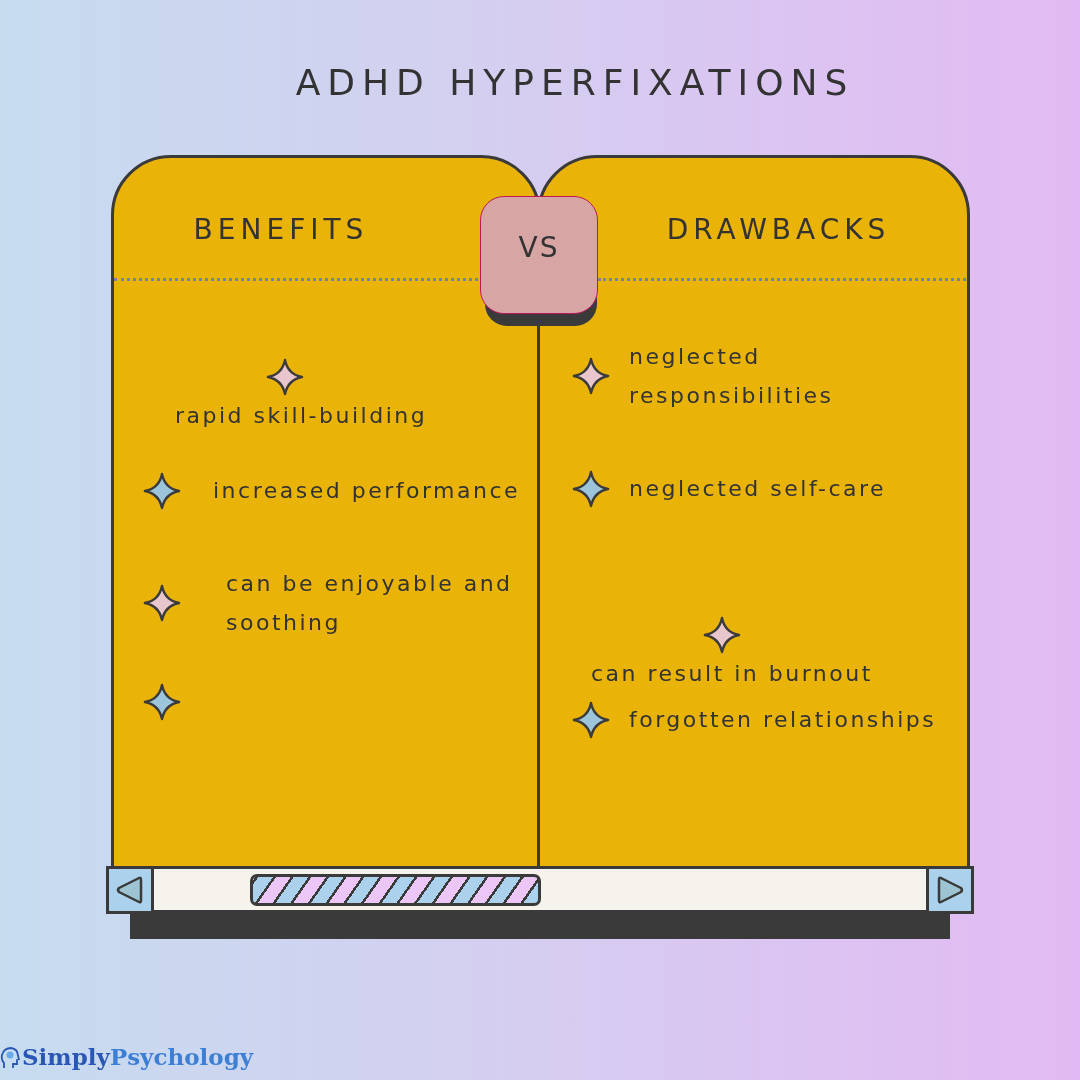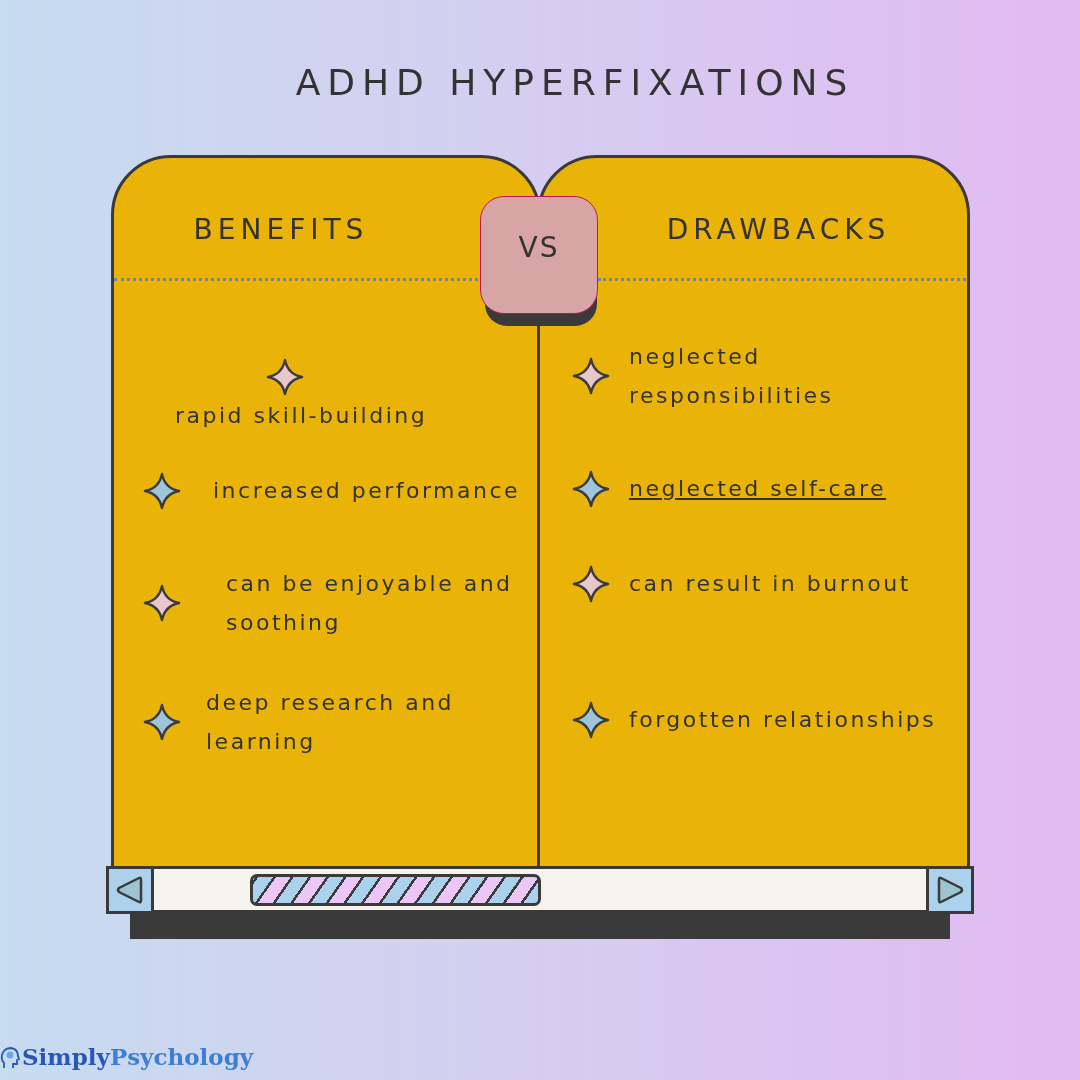--- a/index.html
+++ b/index.html
@@ -107,36 +107,35 @@
 <div class="item" style="left:143px; top:564px;gap:13px;">
   <svg class="star" viewBox="0 0 40 40">
       <path d="M20 2 Q23 17 38 20 Q23 23 20 38 Q17 23 2 20 Q17 17 20 2Z" fill="#e8c6cb" stroke="#3a3a3a" stroke-width="2.5" stroke-linejoin="round"></path>
     </svg>
   <span class="text" style="margin-left:32px; width:300px;">can be enjoyable and soothing</span>
 </div>
 <div class="item" style="left:143px; top:683px;">
   <svg class="star" viewBox="0 0 40 40">
       <path d="M20 2 Q23 17 38 20 Q23 23 20 38 Q17 23 2 20 Q17 17 20 2Z" fill="#9cc5dc" stroke="#3a3a3a" stroke-width="2.5" stroke-linejoin="round"></path>
     </svg>
-  <span class="text" style="margin-left:25px; width:280px;">deep research and learning</span>
 </div>
 
 <div class="item" style="left:572px; top:337px;">
   <svg class="star" viewBox="0 0 40 40">
       <path d="M20 2 Q23 17 38 20 Q23 23 20 38 Q17 23 2 20 Q17 17 20 2Z" fill="#e8c6cb" stroke="#3a3a3a" stroke-width="2.5" stroke-linejoin="round"></path>
     </svg>
   <span class="text" style="margin-left:19px; width:260px;">neglected responsibilities</span>
 </div>
-<div class="item" style="left:572px; top:469px;text-decoration:underline;">
+<div class="item" style="left:572px; top:469px;">
   <svg class="star" viewBox="0 0 40 40">
       <path d="M20 2 Q23 17 38 20 Q23 23 20 38 Q17 23 2 20 Q17 17 20 2Z" fill="#9cc5dc" stroke="#3a3a3a" stroke-width="2.5" stroke-linejoin="round"></path>
     </svg>
   <span class="text" style="margin-left:19px;">neglected self-care</span>
 </div>
-<div class="item" style="left:572px; top:564px;">
+<div class="item" style="left:572px; top:616px;flex-direction:column;">
   <svg class="star" viewBox="0 0 40 40">
       <path d="M20 2 Q23 17 38 20 Q23 23 20 38 Q17 23 2 20 Q17 17 20 2Z" fill="#e8c6cb" stroke="#3a3a3a" stroke-width="2.5" stroke-linejoin="round"></path>
     </svg>
   <span class="text" style="margin-left:19px;">can result in burnout</span>
 </div>
 <div class="item" style="left:572px; top:700px;">
   <svg class="star" viewBox="0 0 40 40">
       <path d="M20 2 Q23 17 38 20 Q23 23 20 38 Q17 23 2 20 Q17 17 20 2Z" fill="#9cc5dc" stroke="#3a3a3a" stroke-width="2.5" stroke-linejoin="round"></path>
     </svg>
   <span class="text" style="margin-left:19px;">forgotten relationships</span>

